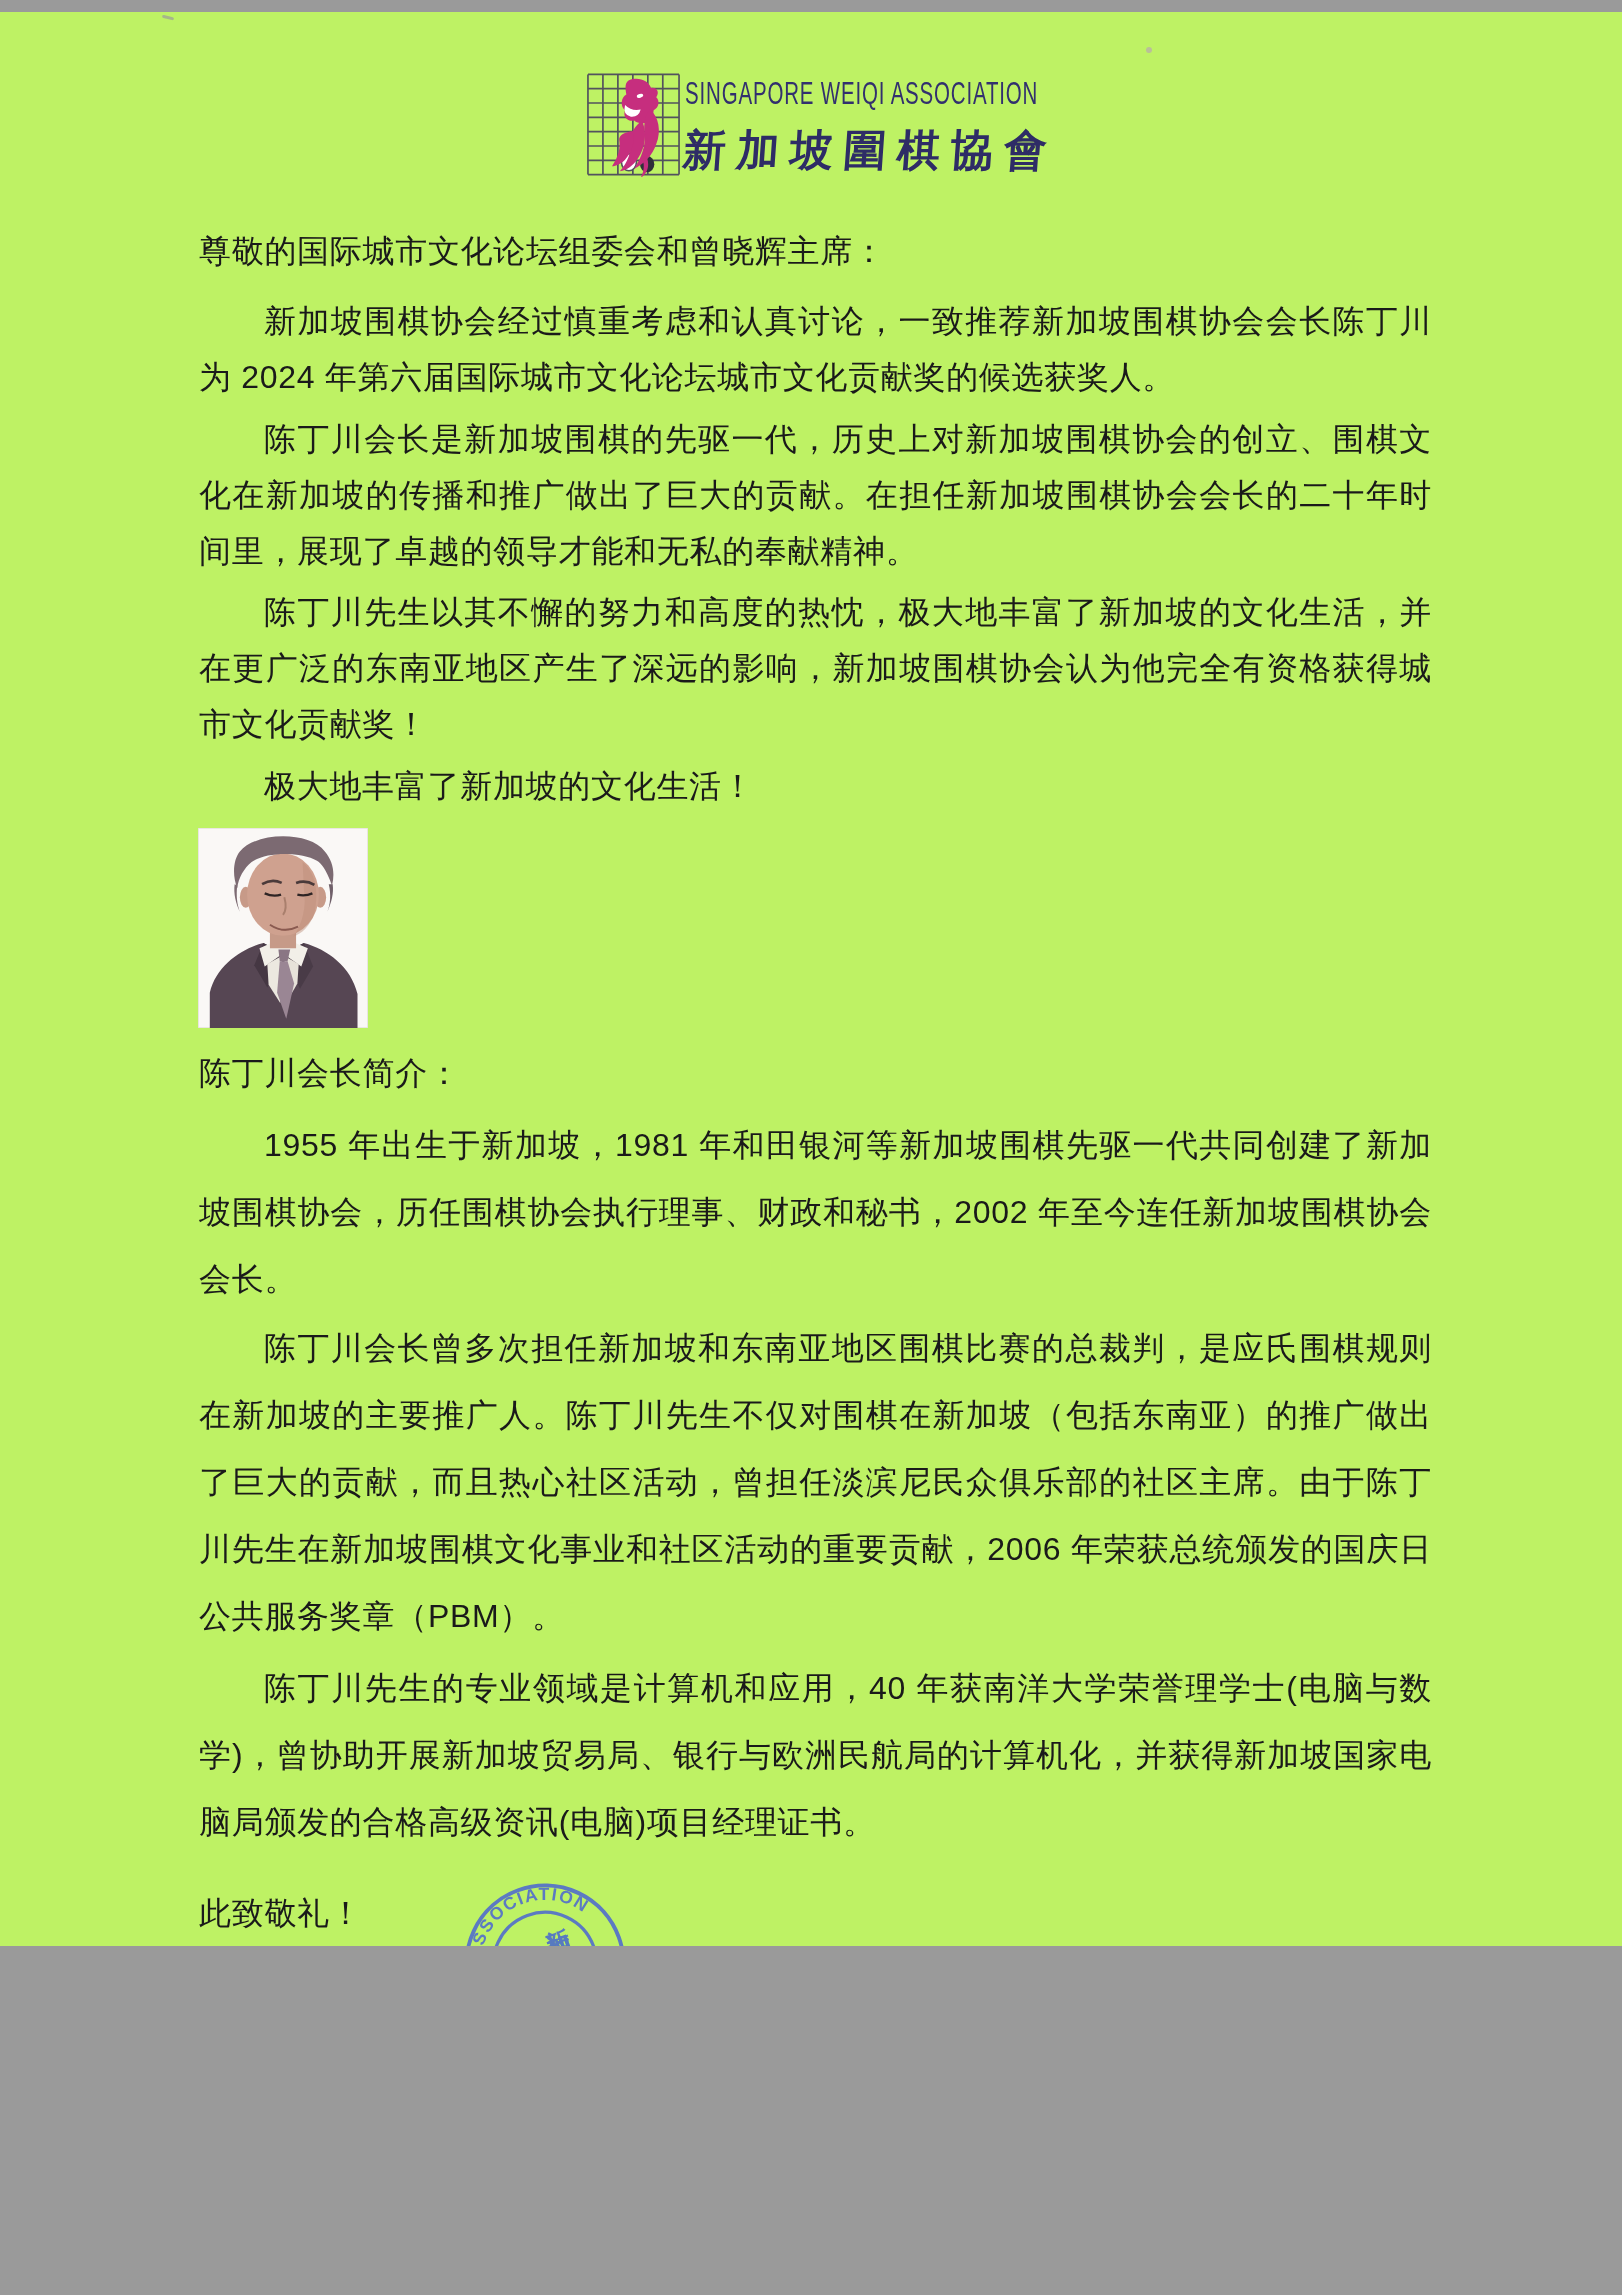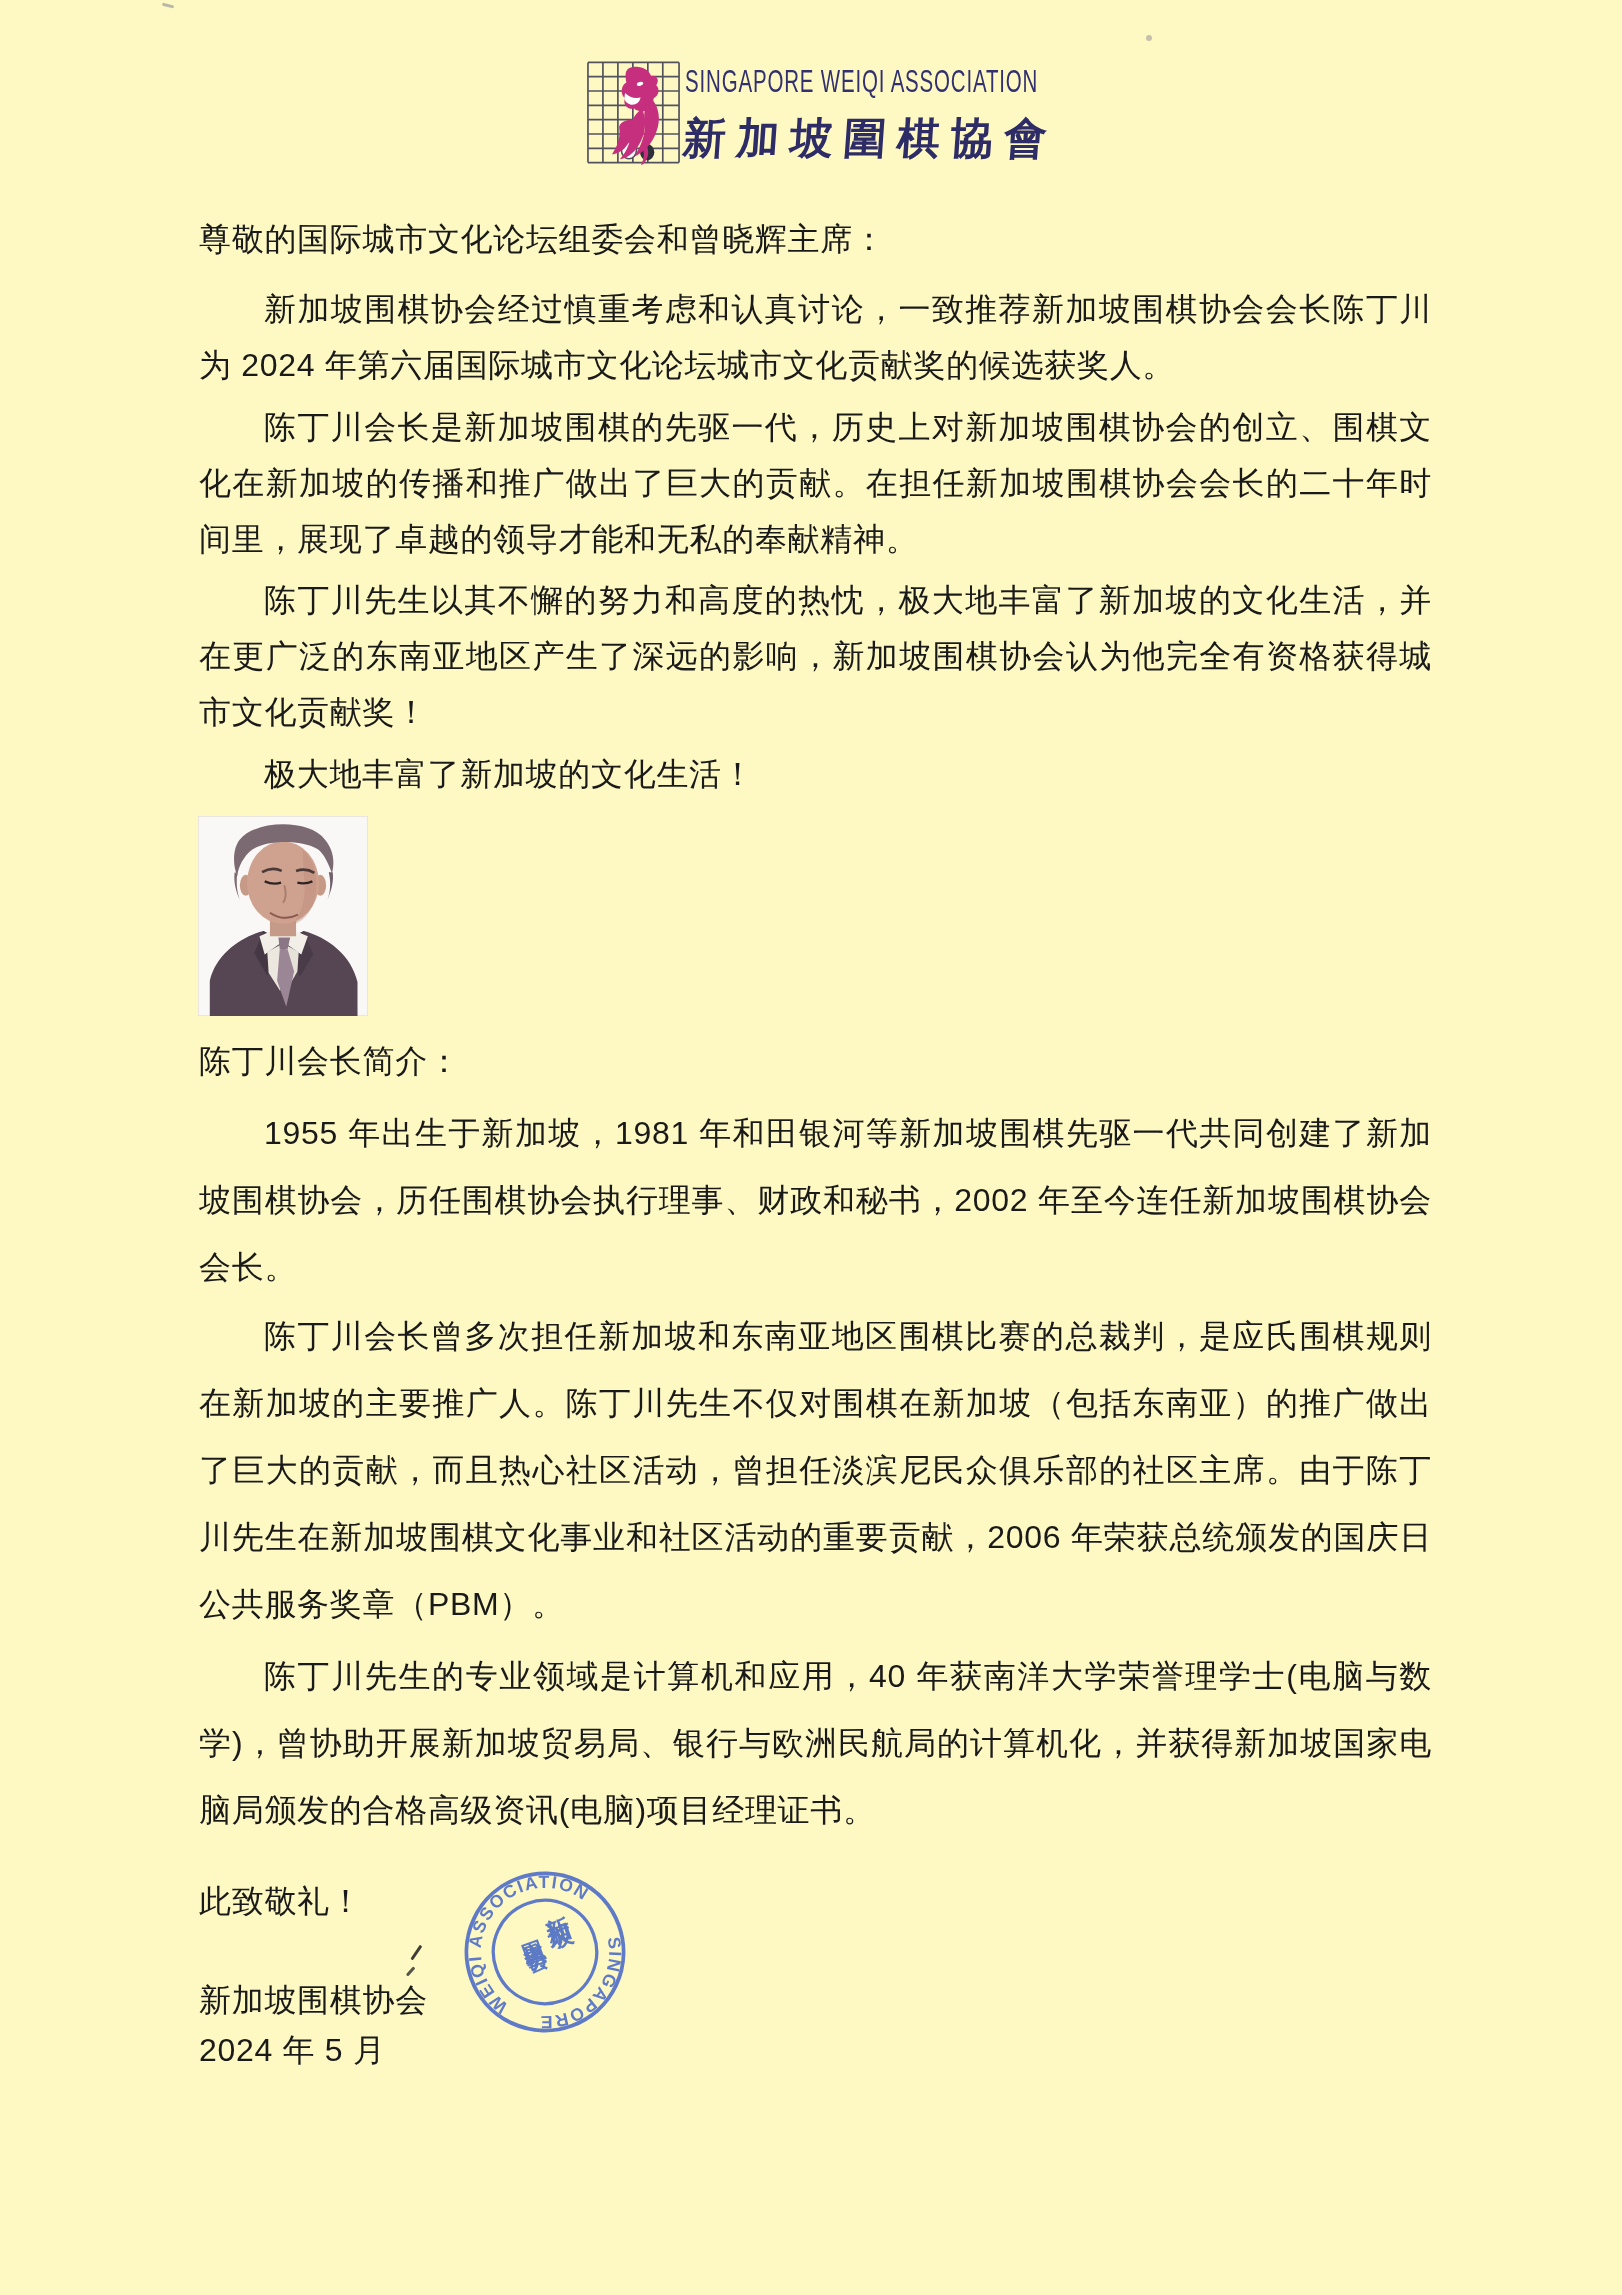--- a/index.html
+++ b/index.html
@@ -1,20 +1,20 @@
 <!DOCTYPE html>
 <html style="font-size:10.5px"><head>
 <meta charset="utf-8">
 <title>Document</title>
 <style>
   html,body{margin:0;padding:0;background:#9a9a9a;}
   .page{
-    position:relative;width:1623px;height:2295px;background:#fef9c3;
+    position:relative;width:1623px;height:1934px;background:#bef264;
     font-family:"Liberation Sans","DejaVu Sans",sans-serif;color:#1a1a1a;
-    overflow:hidden;margin:0 auto;
+    overflow:hidden;margin:12px auto;
   }
   
   .letterhead{position:absolute;left:574px;top:51px;width:497px;height:137px;}
   .logo-board{position:absolute;left:11.8px;top:8.5px;}
   .lh-text{position:absolute;left:111px;top:11.8px;width:379px;}
   .lh-en{
     font-size:32px;font-weight:400;color:#32306e;letter-spacing:1.3px;
     transform:scaleX(.64);transform-origin:left top;white-space:nowrap;
   }
   .lh-zh{

